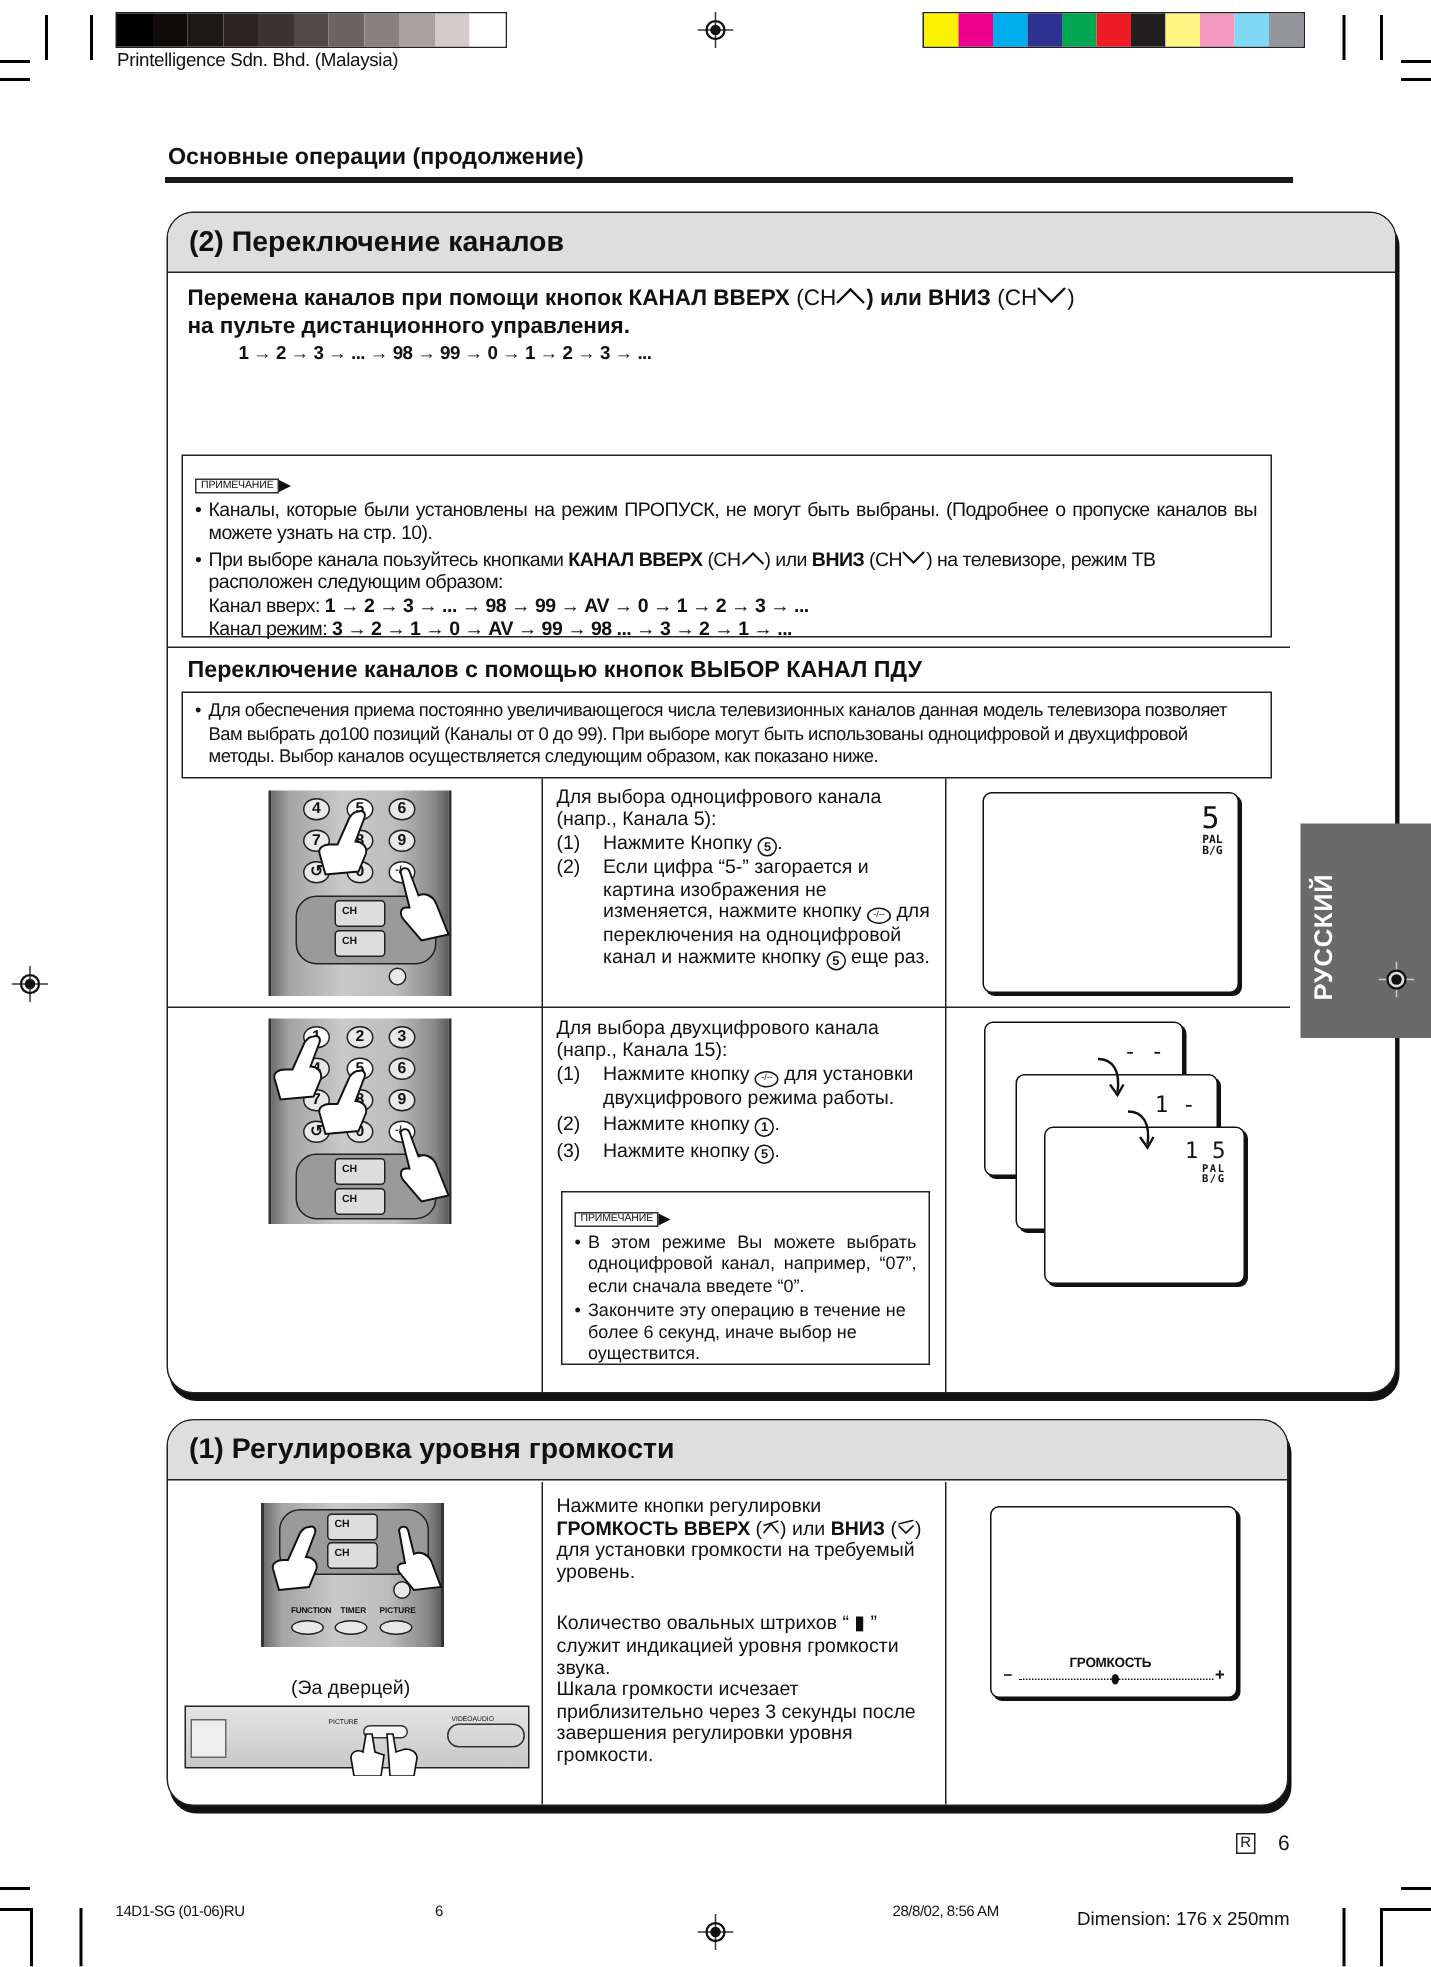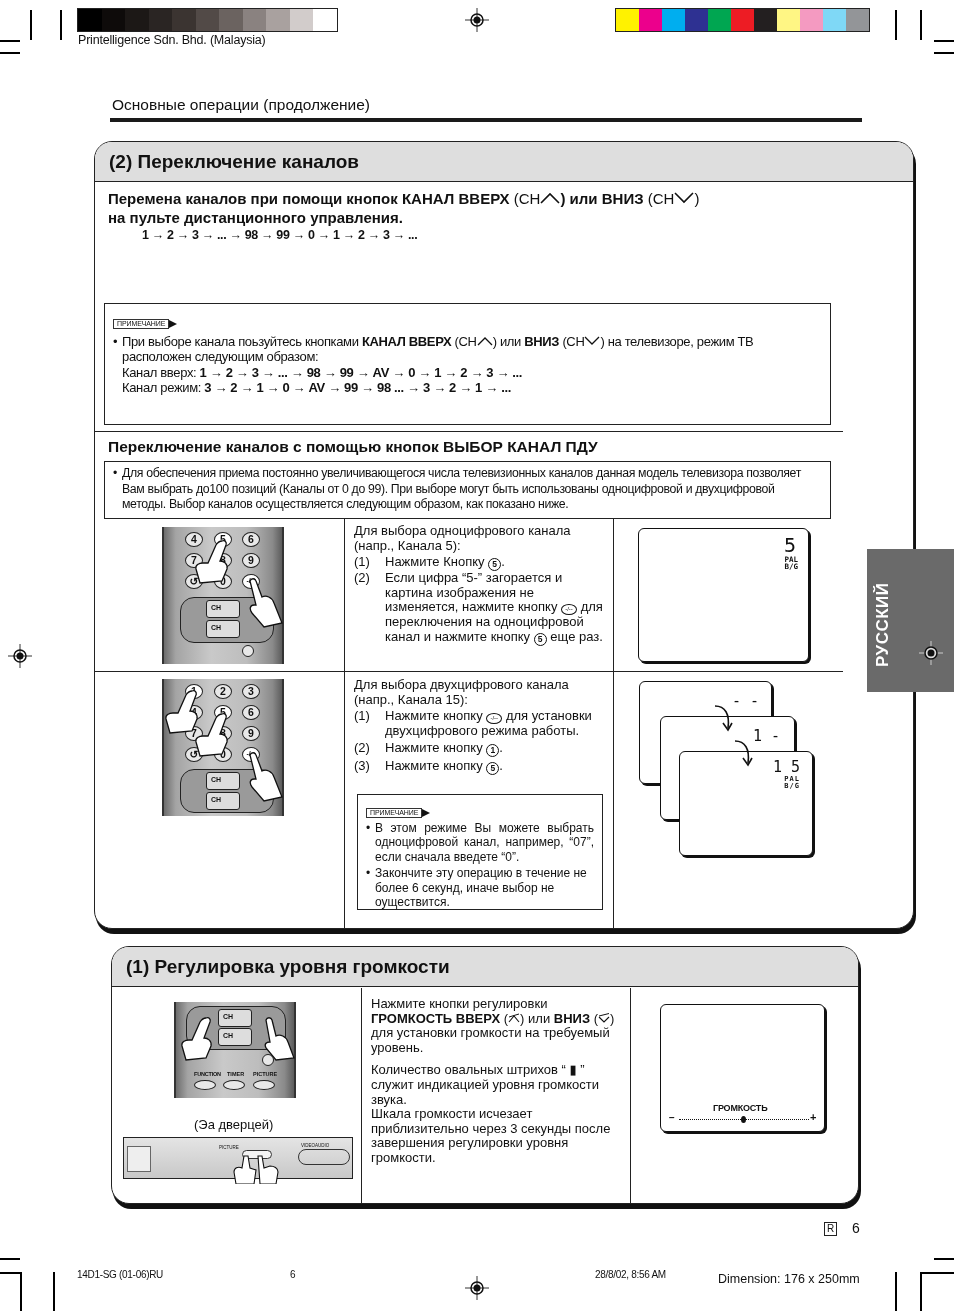--- a/index.html
+++ b/index.html
@@ -12,35 +12,35 @@
   .crop { position: absolute; background: #000; }
 
   
   .bars { position: absolute; display: flex; border: 1px solid #222; }
   .bars span { display: block; height: 22px; }
 
   .reg { position: absolute; width: 24px; height: 24px; }
 
   .printer { left: 78px; top: 33px; font-size: 12.5px; letter-spacing: -0.2px; }
 
-  .section-title { left: 112px; top: 96px; font-size: 15.5px; font-weight: normal; }
+  .section-title { left: 112px; top: 96px; font-size: 15.5px; font-weight: bold; }
   .section-rule { left: 110px; top: 118px; width: 752px; height: 4px; background: #1a1a1a; }
 
   
   .panel {
     position: absolute; border: 1.5px solid #222; border-radius: 18px;
     box-shadow: 2px 5px 0 #111; background: #fff; overflow: hidden;
   }
   .panel-head {
     background: #dedede; border-bottom: 1.5px solid #222;
     height: 40px; padding-left: 14px; display: flex; align-items: center;
     font-size: 19px; font-weight: bold;
   }
 
-  .p2 { left: 94px; top: 141px; width: 820px; height: 788px; }
+  .p2 { left: 111px; top: 141px; width: 820px; height: 788px; }
   .p3 { left: 111px; top: 946px; width: 748px; height: 258px; }
 
   .sub-h { font-size: 15px; font-weight: bold; line-height: 19px; }
   .sub-h .n { font-weight: normal; }
   .small { font-size: 12.5px; line-height: 16.5px; letter-spacing: -0.35px; }
   .seq { font-weight: bold; padding-left: 34px; }
   b { font-weight: bold; }
 
   .note-box { border: 1.2px solid #222; background: #fff; }
   .note-tag {
@@ -177,20 +177,21 @@
       <span class="n">(CH</span><svg width="20" height="12" viewBox="0 0 20 12">
           <polyline points="1,1 10,10 19,1" fill="none" stroke="#111" stroke-width="1.6"></polyline>
         </svg><span class="n">)</span>
       <br><span>на пульте дистанционного управления.</span>
     </div>
     <div class="small seq">1 → 2 → 3 → ... → 98 → 99 → 0 → 1 → 2 → 3 → ...</div>
   </div>
 
   <div class="abs note-box" style="left:9px;top:161px;width:727px;height:122px;padding:8px 9px 0 8px">
     <div class="note-tag">ПРИМЕЧАНИЕ</div>
+    <div class="small bullet justify" style="font-size:13px;line-height:15.5px">Каналы, которые были установлены на режим ПРОПУСК, не могут быть выбраны. (Подробнее о пропуске каналов вы можете узнать на стр. 10).</div>
     <div class="small bullet" style="font-size:13px;line-height:15.5px;margin-top:2px">
       <span>При выборе канала поьзуйтесь кнопками</span>
       <b>КАНАЛ ВВЕРХ</b>
       <span>(CH</span><svg width="16" height="10" viewBox="0 0 16 10">
           <polyline points="1,9 8,2 15,9" fill="none" stroke="#111" stroke-width="1.3"></polyline>
         </svg><span>) или</span>
       <b>ВНИЗ</b>
       <span>(CH</span><svg width="16" height="10" viewBox="0 0 16 10">
           <polyline points="1,1 8,8 15,1" fill="none" stroke="#111" stroke-width="1.3"></polyline>
         </svg><span>) на телевизоре, режим ТВ расположен следующим образом:</span>
@@ -368,21 +369,21 @@
           <line x1="1" y1="4" x2="11" y2="1" stroke="#111" stroke-width="1"></line>
         </svg>)
       <span>или</span>
       <b>ВНИЗ</b>
       (<svg width="12" height="10" viewBox="0 0 12 10">
           <polyline points="1,4 6,9 11,4" fill="none" stroke="#111" stroke-width="1.1"></polyline>
           <line x1="1" y1="3" x2="11" y2="0.5" stroke="#111" stroke-width="1"></line>
         </svg>)
       <span>для установки громкости на требуемый уровень.</span>
     </div>
-    <div style="margin-top:8px">Количество овальных штрихов “ ▮ ” служит индикацией уровня громкости звука.</div>
+    <div style="margin-top:20px">Количество овальных штрихов “ ▮ ” служит индикацией уровня громкости звука.</div>
     <div style="margin-top:0">Шкала громкости исчезает приблизительно через 3 секунды после завершения регулировки уровня громкости.</div>
   </div>
 
   <div class="tv" style="left:548px;top:57px;width:165px;height:128px">
     <div class="abs" style="left:52px;top:98px;font-size:9px;font-weight:bold;letter-spacing:-0.2px">ГРОМКОСТЬ</div>
     <div class="abs" style="left:8px;top:107px;font-size:10px;font-weight:bold">−</div>
     <div class="abs" style="left:18px;top:114px;width:130px;border-top:1px dotted #111"></div>
     <div class="abs" style="left:80px;top:111px;width:5px;height:7px;background:#111;border-radius:50%"></div>
     <div class="abs" style="left:149px;top:106px;font-size:11px;font-weight:bold">+</div>
   </div>

